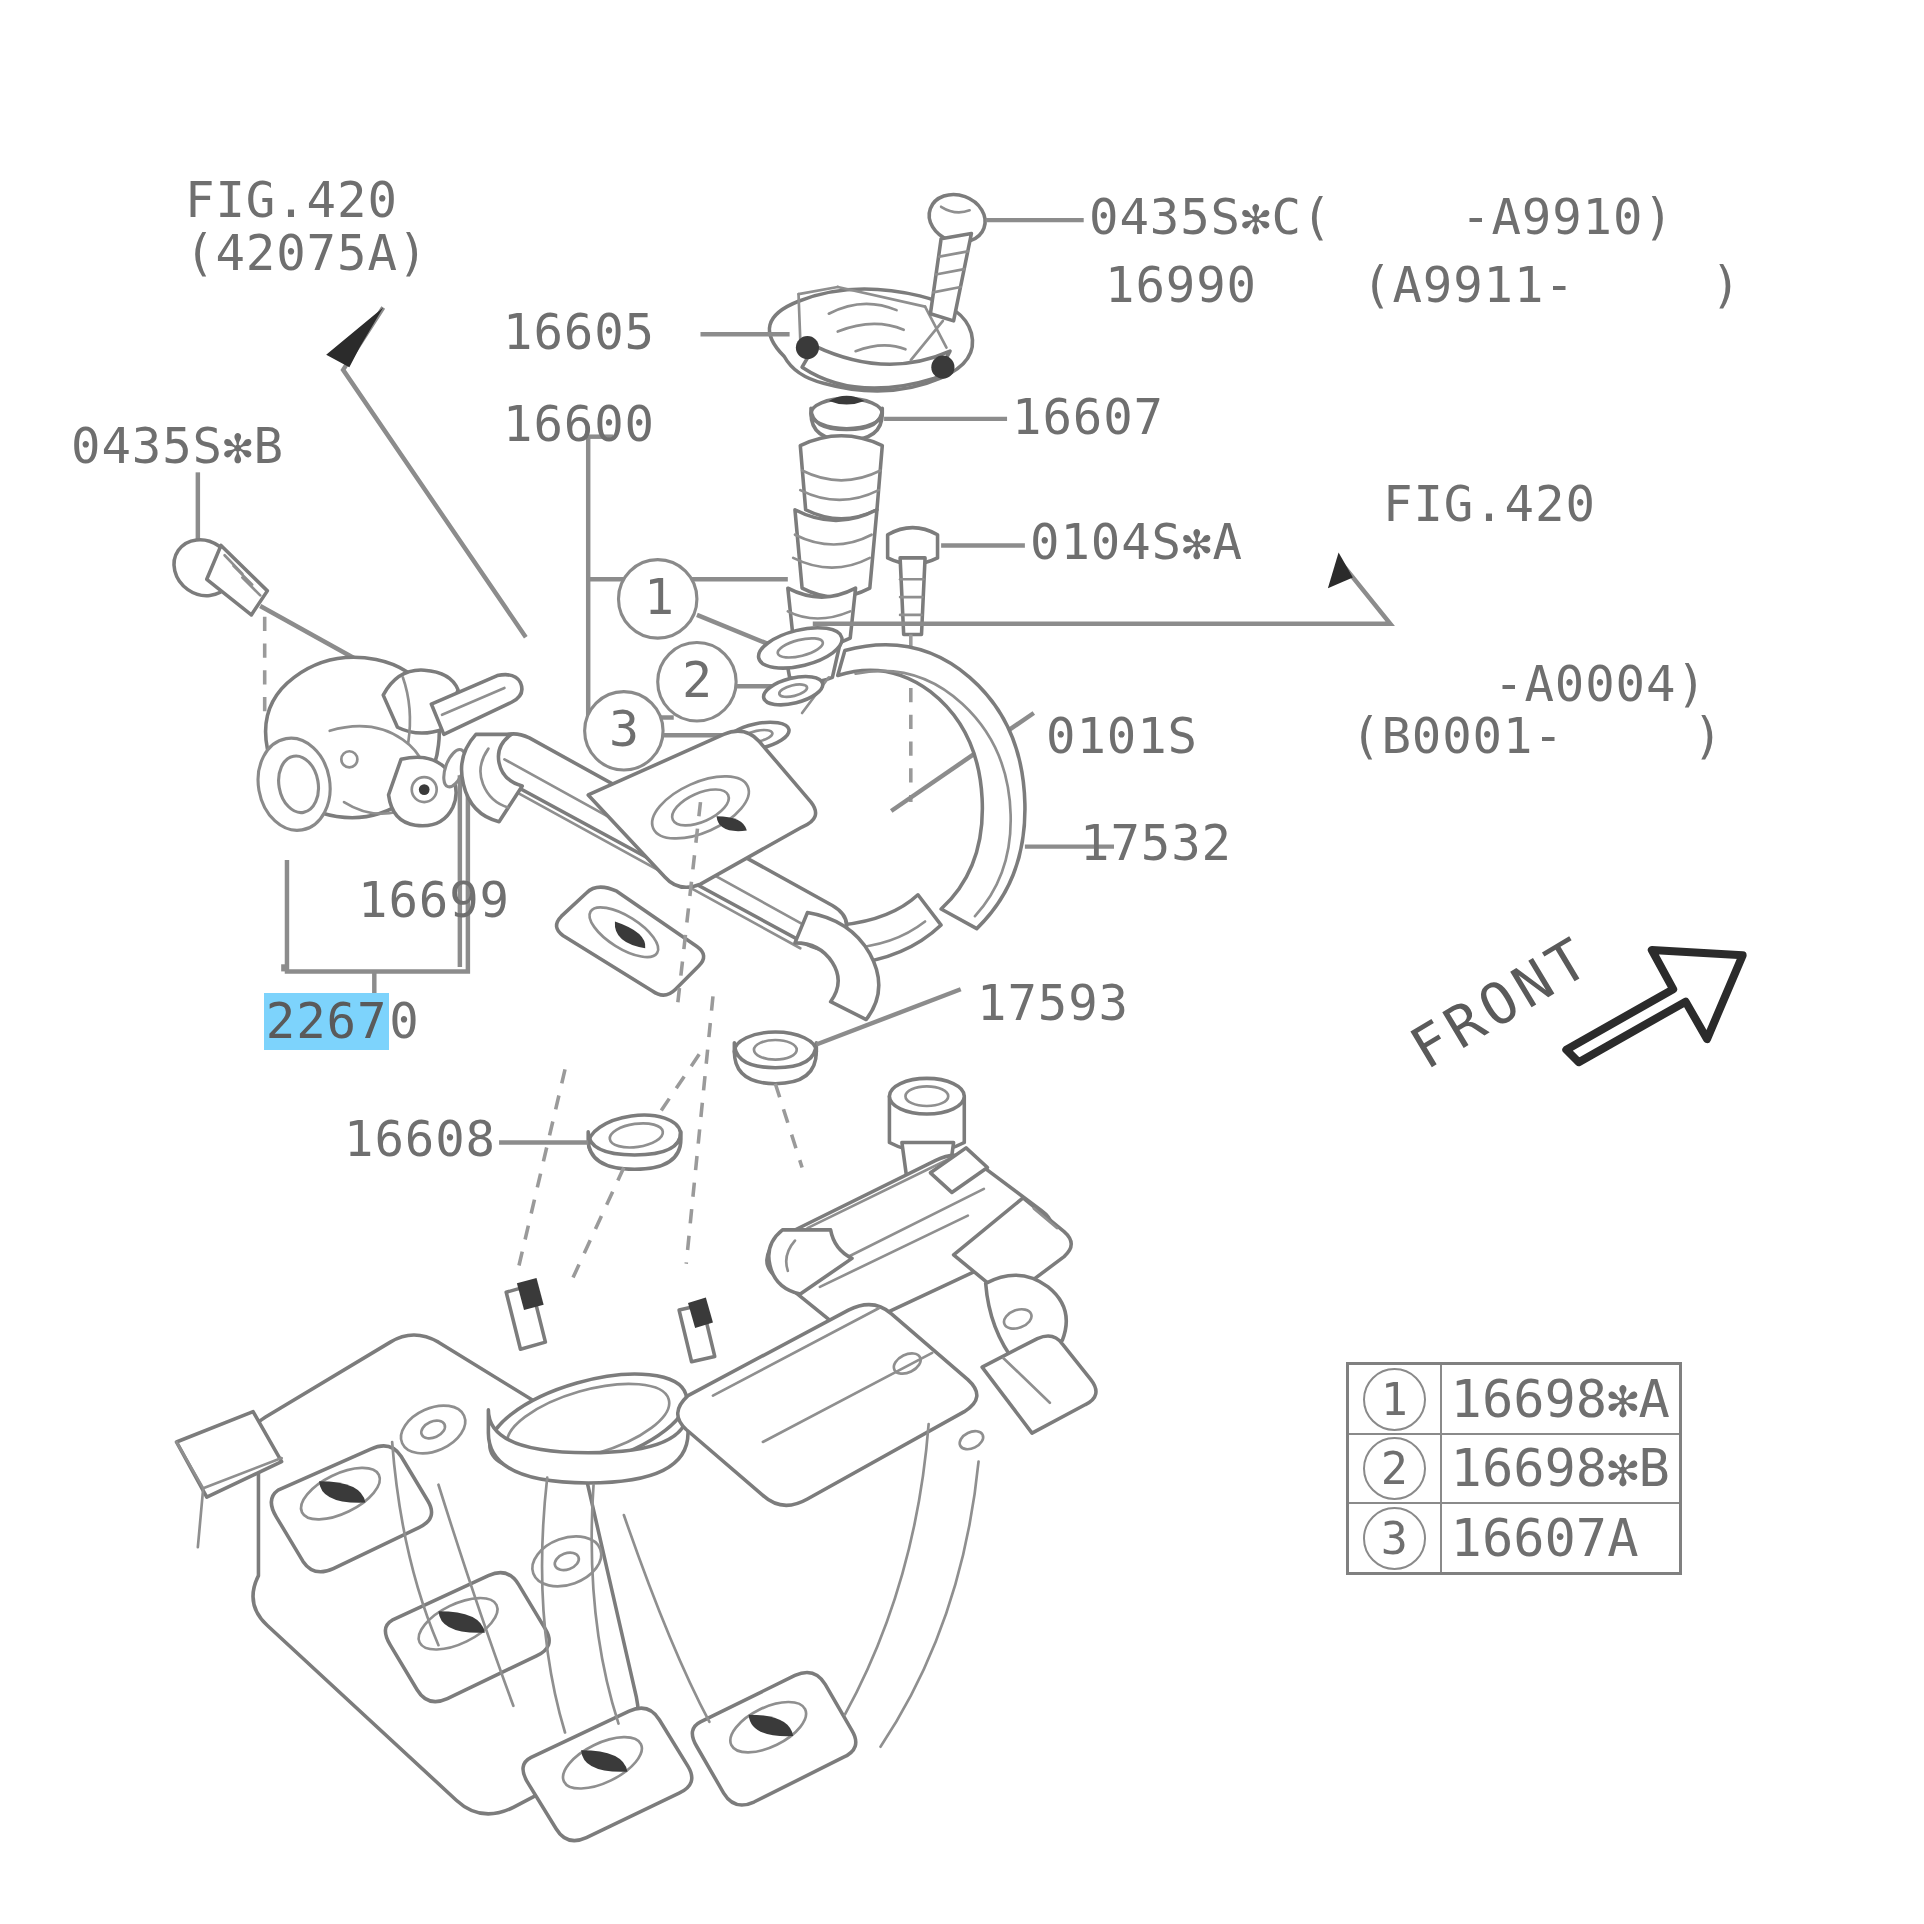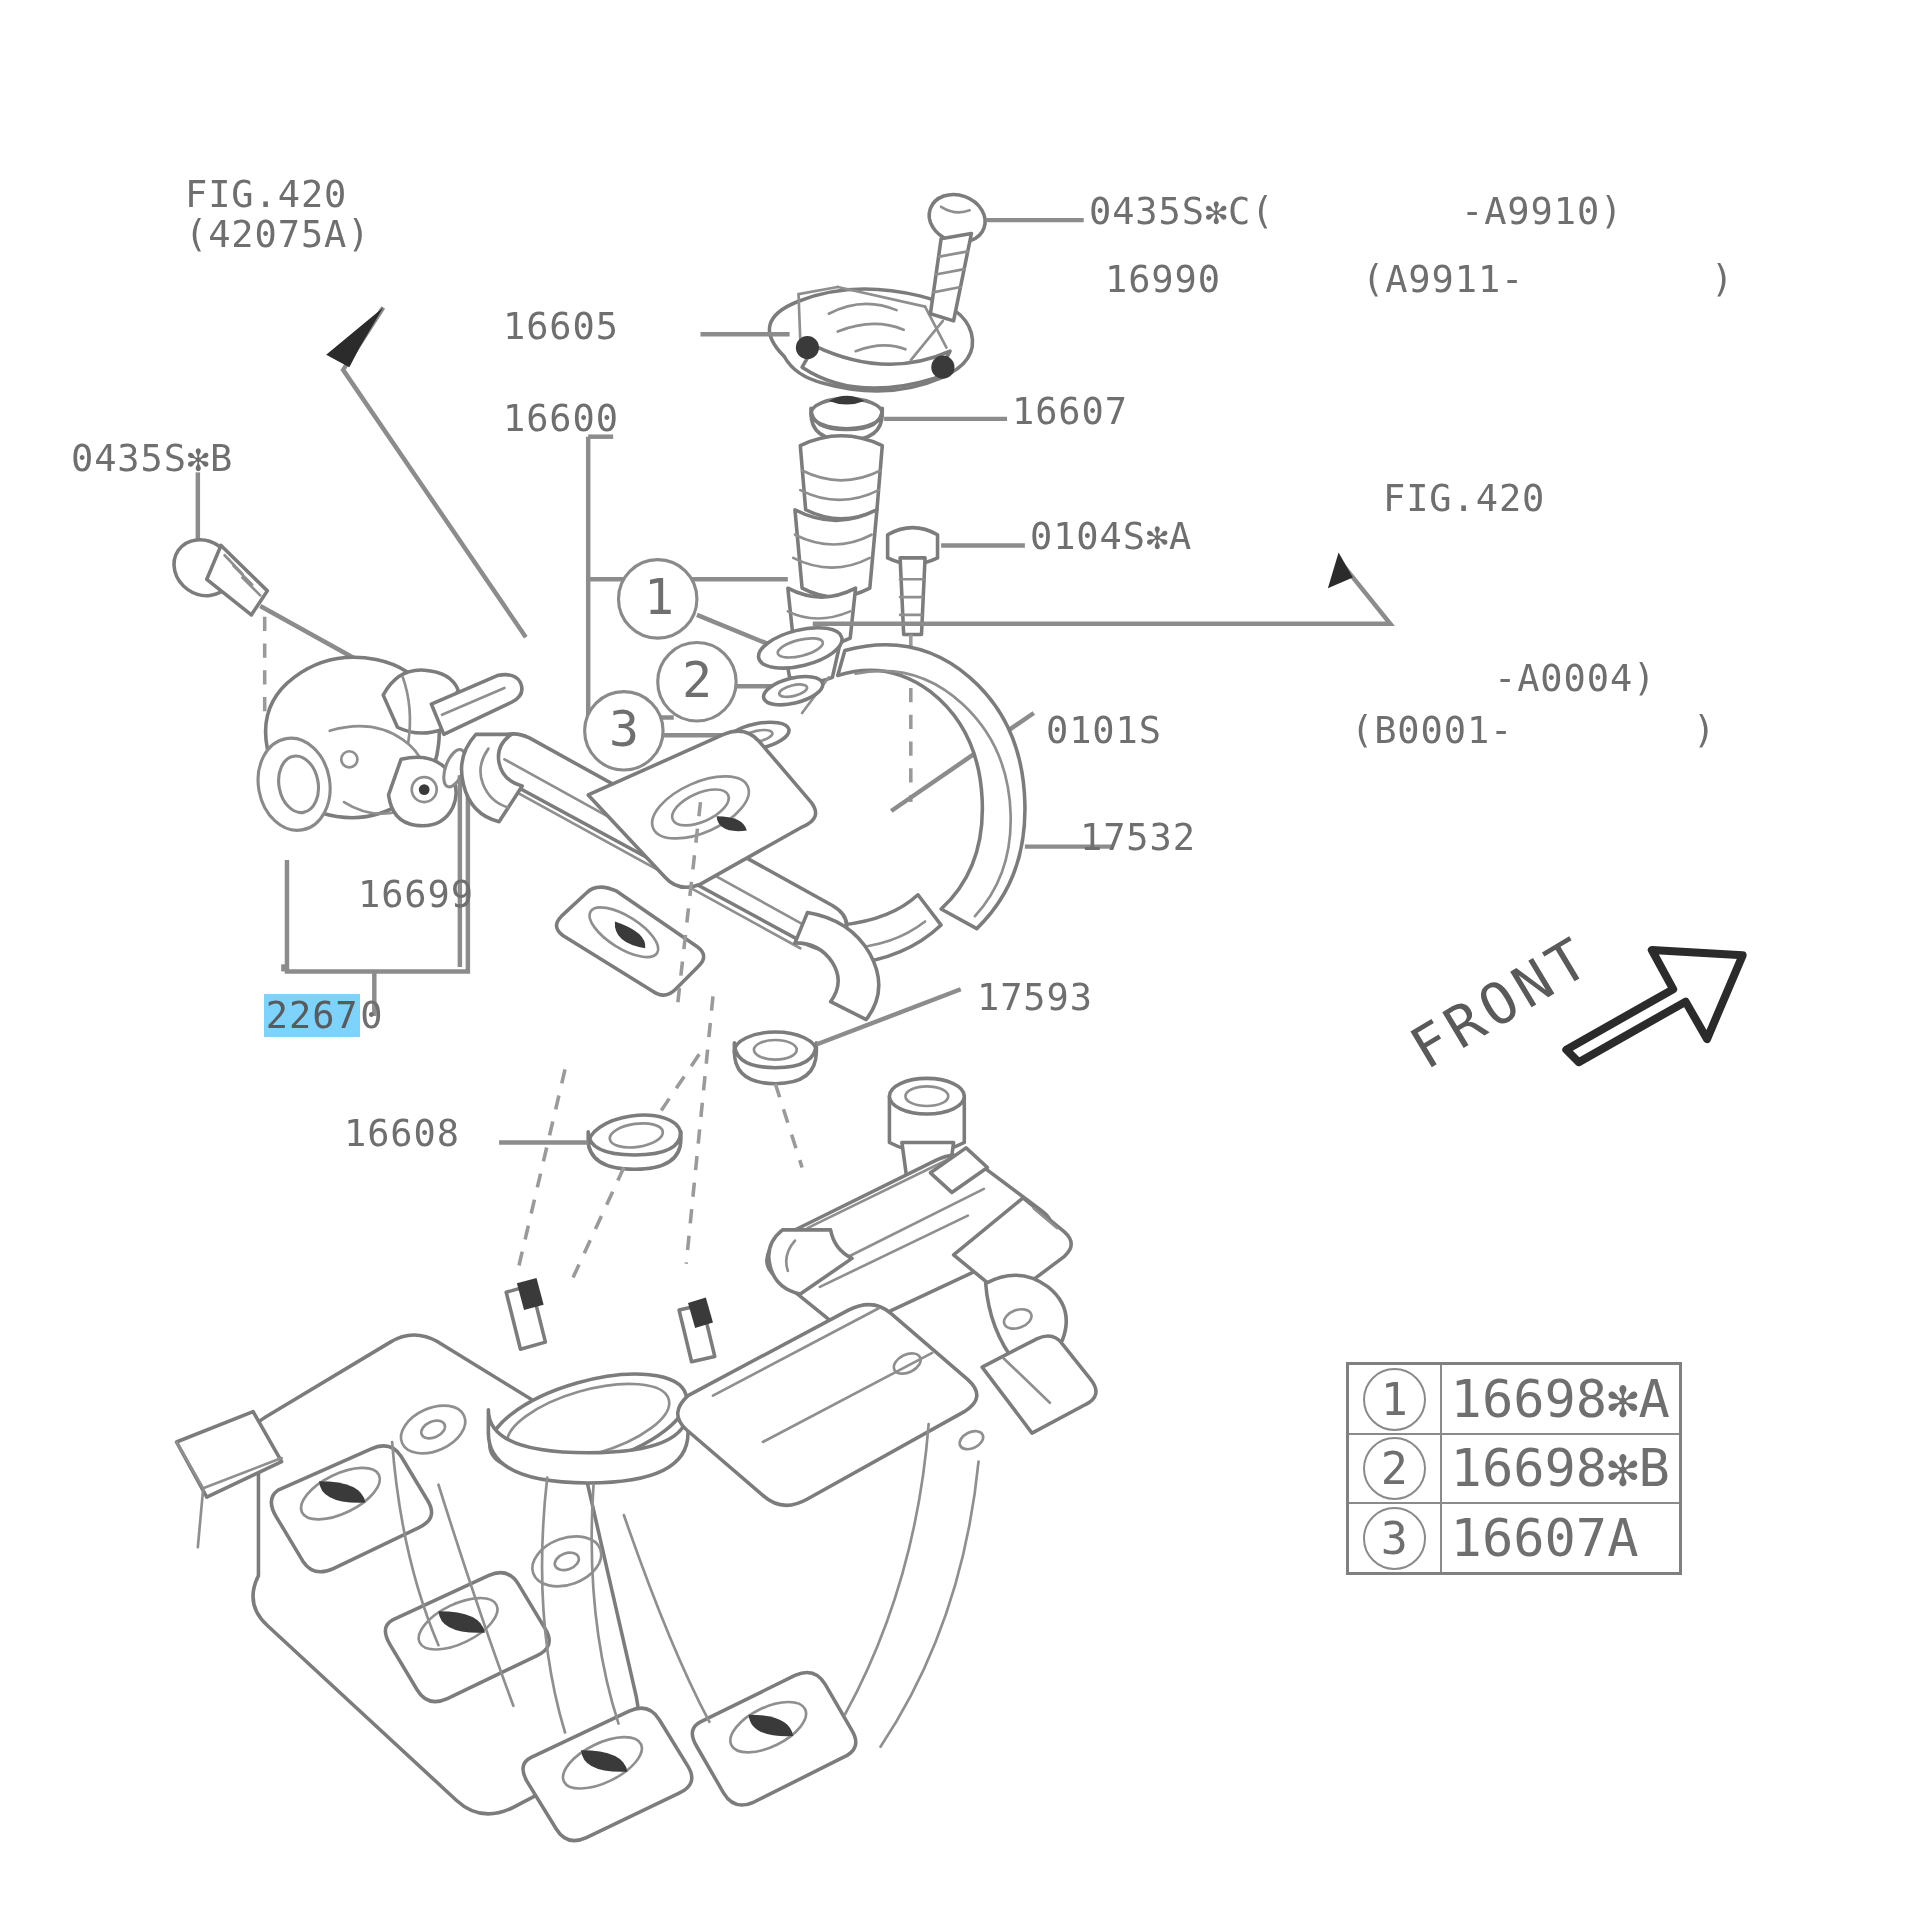--- a/index.html
+++ b/index.html
@@ -13,21 +13,21 @@
     width: 1925px;
     height: 1925px;
     background: #ffffff;
     font-family: "DejaVu Sans Mono", "Liberation Mono", monospace;
     overflow: hidden;
   }
   .lbl {
     position: absolute;
     color: #6f6f6f;
     font-family: "DejaVu Sans Mono", "Liberation Mono", monospace;
-    font-size: 37px;
+    font-size: 49px;
     letter-spacing: 0.9px;
     white-space: pre;
     line-height: 1.08;
   }
   .hl {
     background: #7dd3fc;
     color: #5a5a5a;
     padding: 0 1.8px;
   }
   .tbl {
@@ -381,21 +381,21 @@
       <path class="wht" d="M1102 1534 l62 -32 q18 -8 28 6 l32 40 q14 18 -6 28 l-60 32 Z"></path>
       <path class="thin" d="M1126 1524 L1178 1574"></path>
 
       <path class="thin" d="M1042 1598 q-14 180 -94 326"></path>
       <path class="thin" d="M1098 1640 q-18 182 -110 320"></path>
     </g>
   </svg>
 
   <div class="lbl" style="left:185px; top:175px;"><span>FIG.420</span><br><span>(42075A)</span></div>
 
-  <div class="lbl" style="left:71px; top:421px;margin-top:18px;">0435S✻B</div>
+  <div class="lbl" style="left:71px; top:421px;">0435S✻B</div>
 
   <div class="lbl" style="left:1089px; top:192px;">0435S✻C(</div>
   <div class="lbl" style="left:1461px; top:192px;">-A9910)</div>
 
   <div class="lbl" style="left:1105px; top:260px;">16990</div>
   <div class="lbl" style="left:1362px; top:260px;">(A9911-</div>
   <div class="lbl" style="left:1711px; top:260px;">)</div>
 
   <div class="lbl" style="left:503px; top:307px;">16605</div>
   <div class="lbl" style="left:503px; top:399px;">16600</div>

